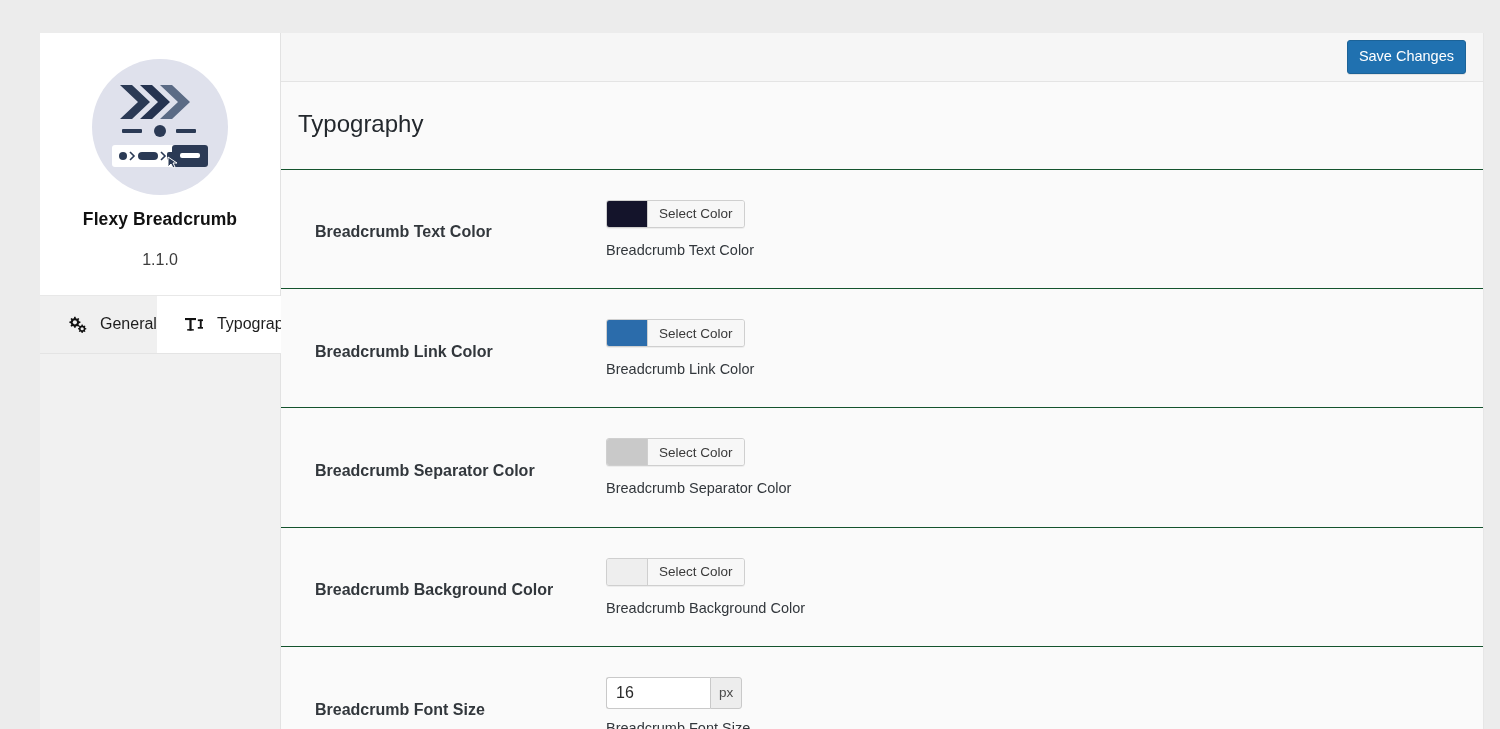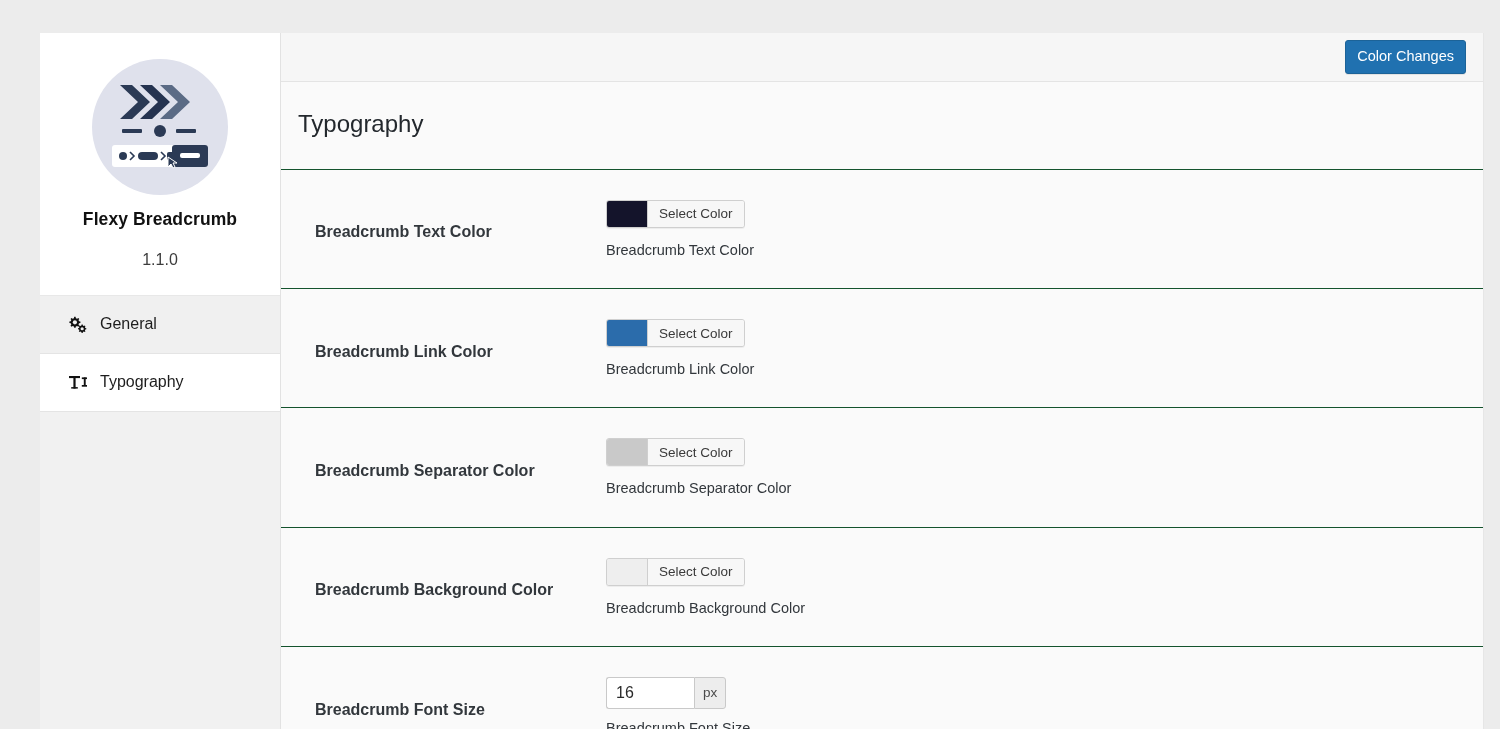--- a/index.html
+++ b/index.html
@@ -61,21 +61,21 @@
   }
   .brand-version {
     font-size: 16px;
     color: #3c3c3c;
     margin-top: 20px;
     line-height: 1.3;
   }
 
   .nav {
     display: flex;
-    flex-direction: column;
+    flex-direction: row;
   }
   .nav-item {
     display: flex;
     align-items: center;
     gap: 12px;
     height: 58px;
     padding: 0 0 0 26px;
     box-sizing: border-box;
     font-size: 16px;
     color: #1d1d1d;
@@ -204,21 +204,21 @@
     white-space: nowrap;
   }
 
   
   .input-group {
     display: inline-flex;
     align-items: stretch;
     height: 32px;
   }
   .input-group input {
-    width: 88px;
+    width: 104px;
     box-sizing: border-box;
     border: 1px solid #c9c9c9;
     border-right: none;
     border-radius: 3px 0 0 3px;
     font-family: "Liberation Sans", sans-serif;
     font-size: 16px;
     color: #2b2b2b;
     padding: 0 9px;
     background: #fff;
     outline: none;
@@ -307,21 +307,21 @@
       </div>
 
       <div class="nav-filler"></div>
     </nav>
     <div class="nav-filler"></div>
   </aside>
 
   <section class="content">
 
     <div class="topbar">
-      <button class="btn-primary" style="background: rgb(32, 113, 176);">Color Changes</button>
+      <button class="btn-primary" style="background: rgb(32, 113, 176);">Save Changes</button>
     </div>
 
     <div class="panel-body">
 
       <h2 class="section-title">Typography</h2>
 
       <div class="field-rows">
 
         <div class="field-row">
           <div class="field-label">Breadcrumb Text Color</div>

